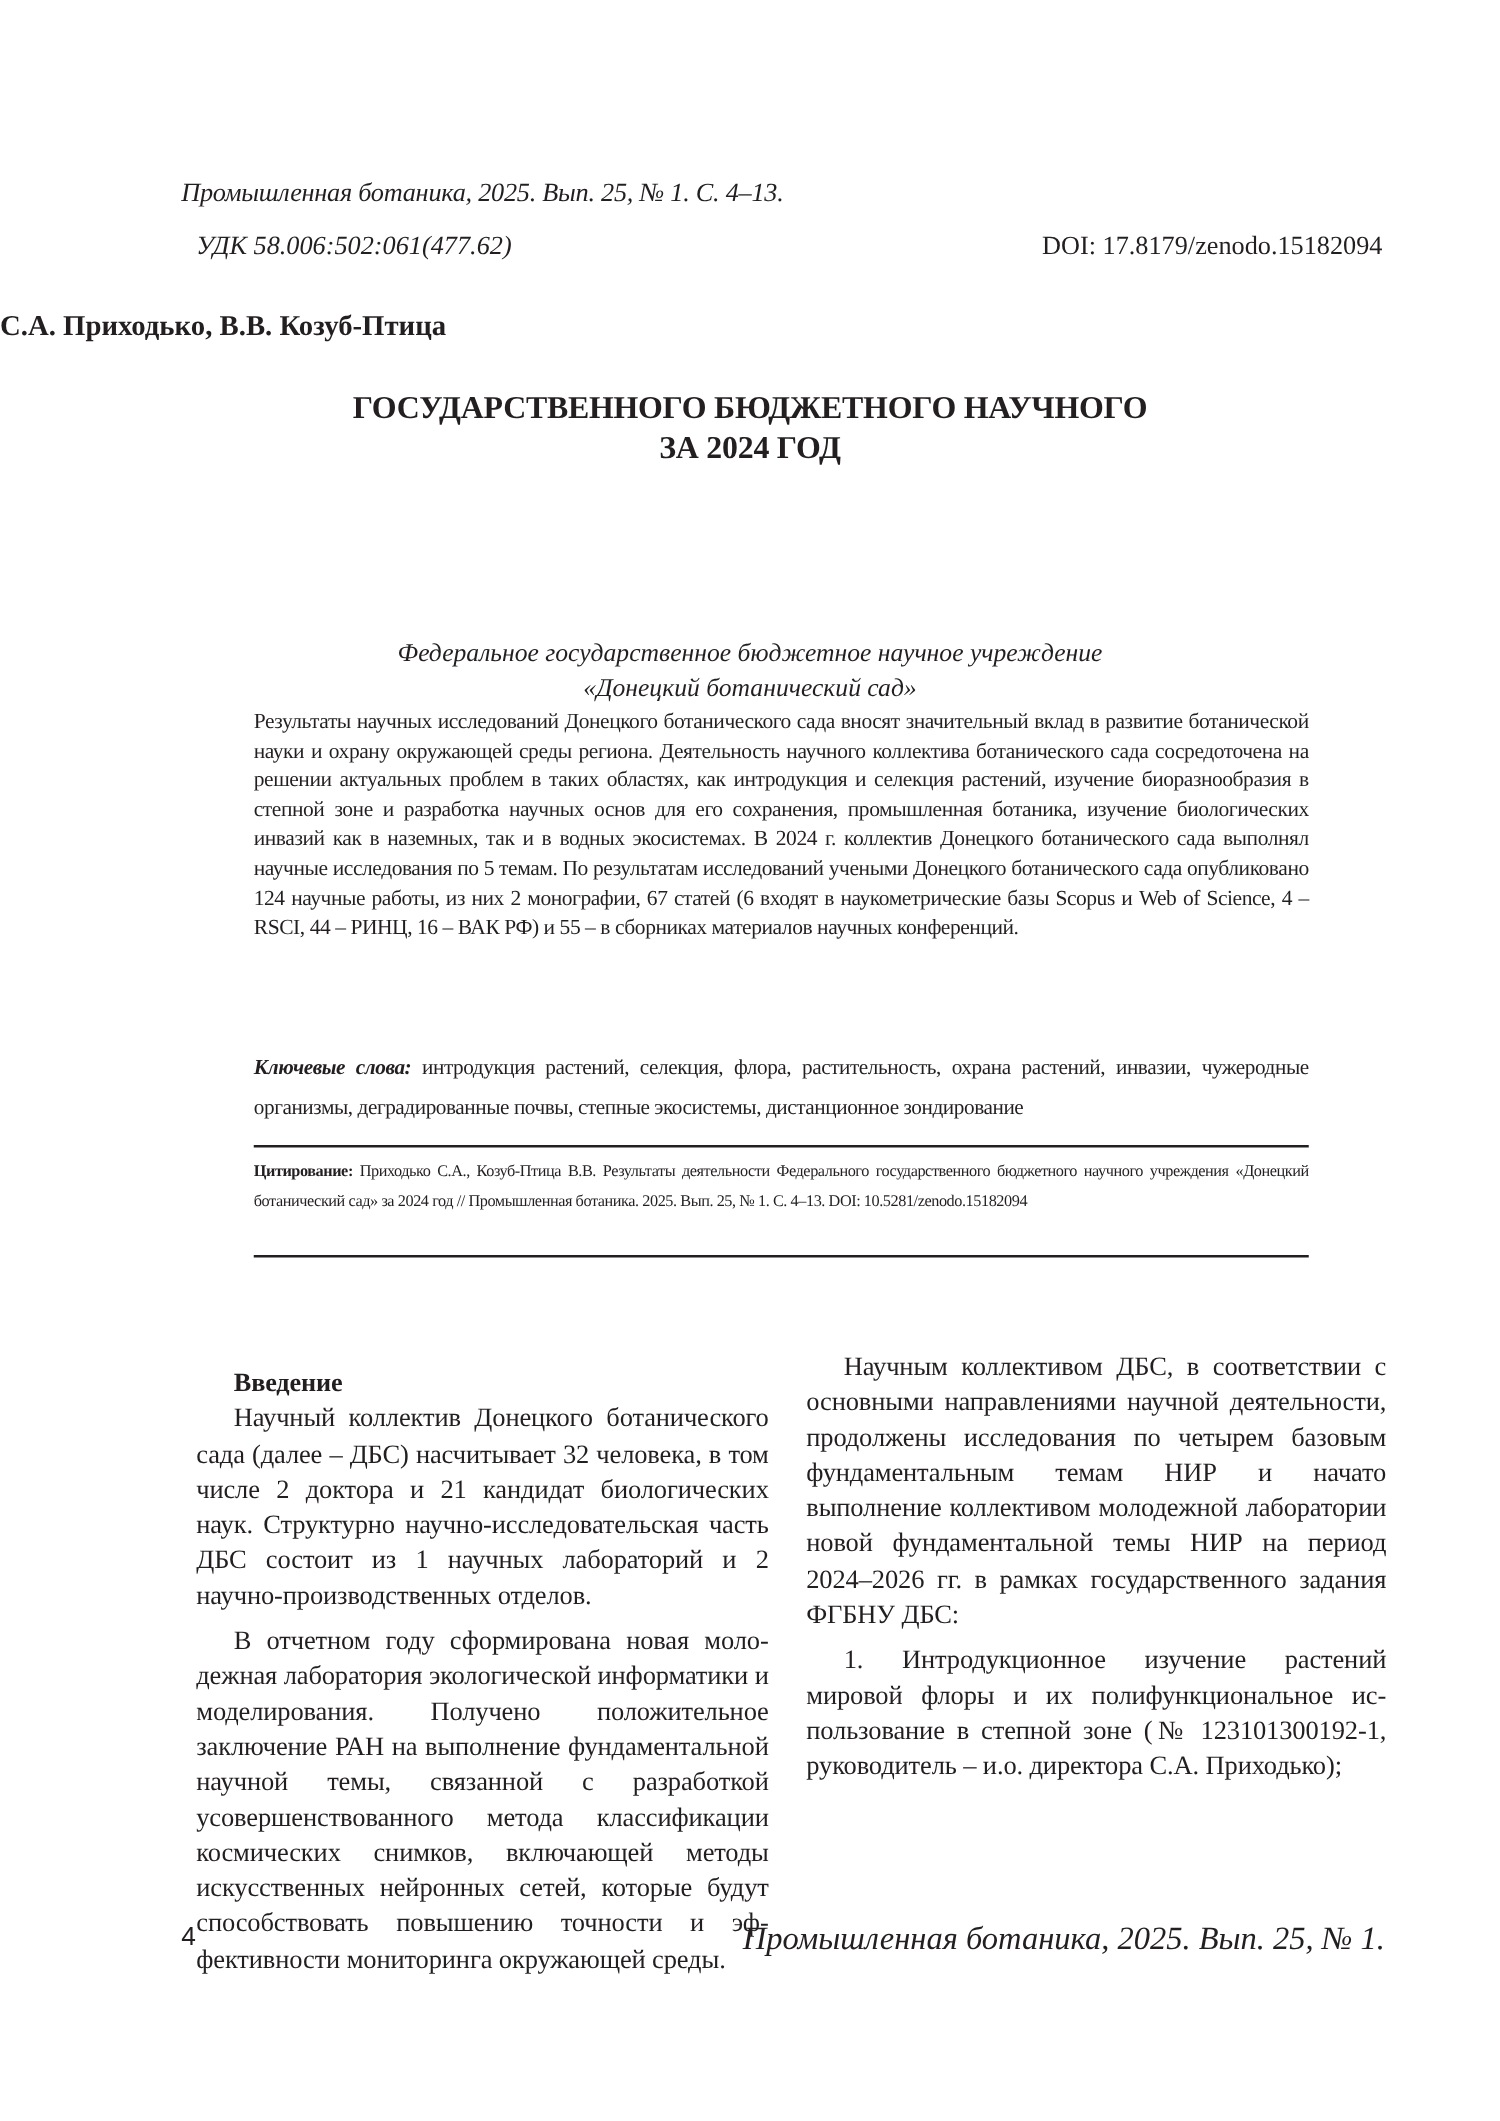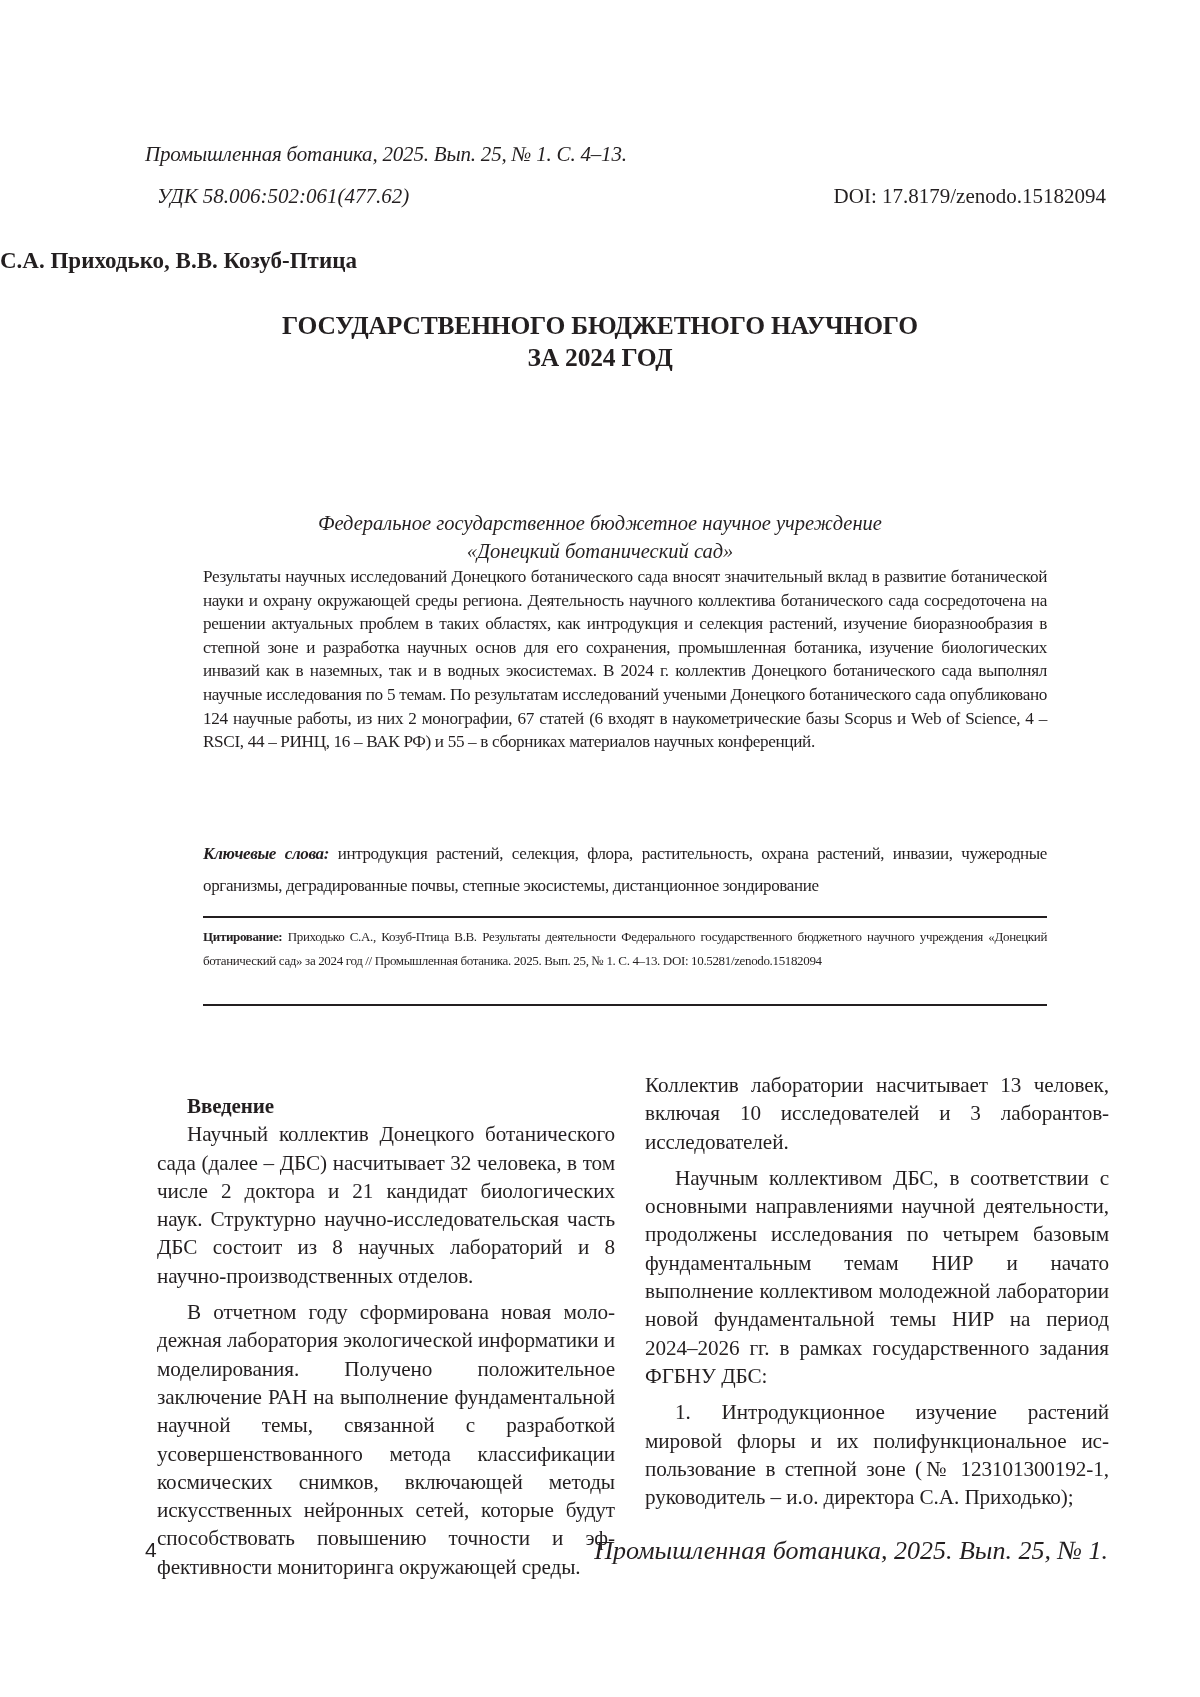--- a/index.html
+++ b/index.html
@@ -92,24 +92,23 @@
 
 <div class="abs citation">
   <span class="cit-label">Цитирование:</span>
   <span>Приходько С.А., Козуб-Птица В.В. Результаты деятельности Федерального государ­ственного бюджетного научного учреждения «Донецкий ботанический сад» за 2024 год // Промыш­ленная ботаника. 2025. Вып. 25, № 1. С. 4–13. DOI: 10.5281/zenodo.15182094</span>
 </div>
 
 <div class="abs rule rule2"></div>
 
 <div class="abs col col-left">
   <div class="heading">Введение</div>
-  <p class="ind">Научный коллектив Донецкого ботаническо­го сада (далее – ДБС) насчитывает 32 человека, в том числе 2 доктора и 21 кандидат биологиче­ских наук. Структурно научно-исследователь­ская часть ДБС состоит из 8 научных лаборато­рий и 8 научно-производственных отделов.</p>
+  <p class="ind">Научный коллектив Донецкого ботаническо­го сада (далее – ДБС) насчитывает 32 человека, в том числе 2 доктора и 21 кандидат биологиче­ских наук. Структурно научно-исследователь­ская часть ДБС состоит из 1 научных лаборато­рий и 2 научно-производственных отделов.</p>
   <p class="ind gap">В отчетном году сформирована новая моло­дежная лаборатория экологической информати­ки и моделирования. Получено положительное заключение РАН на выполнение фундаменталь­ной научной темы, связанной с разработкой усовершенствованного метода классификации космических снимков, включающей методы искусственных нейронных сетей, которые бу­дут способствовать повышению точности и эф­фективности мониторинга окружающей среды.</p>
 </div>
 
 <div class="abs col col-right">
-  <p>Коллектив лаборатории насчитывает 13 чело­век, включая 10 исследователей и 3 лабо­рантов-исследователей.</p>
   <p class="ind gap">Научным коллективом ДБС, в соответствии с основными направлениями научной деятель­ности, продолжены исследования по четырем базовым фундаментальным темам НИР и нача­то выполнение коллективом молодежной лабо­ратории новой фундаментальной темы НИР на период 2024–2026 гг. в рамках государственно­го задания ФГБНУ ДБС:</p>
   <p class="ind gap">1. Интродукционное изучение растений мировой флоры и их полифункциональное ис­пользование в степной зоне (№ 123101300192-1, руководитель – и.о. директора С.А. Приходь­ко);</p>
 </div>
 
 <div class="abs page-num">4</div>
 <div class="abs journal-bottom">Промышленная ботаника, 2025. Вып. 25, № 1.</div>
 
 </body></html>

